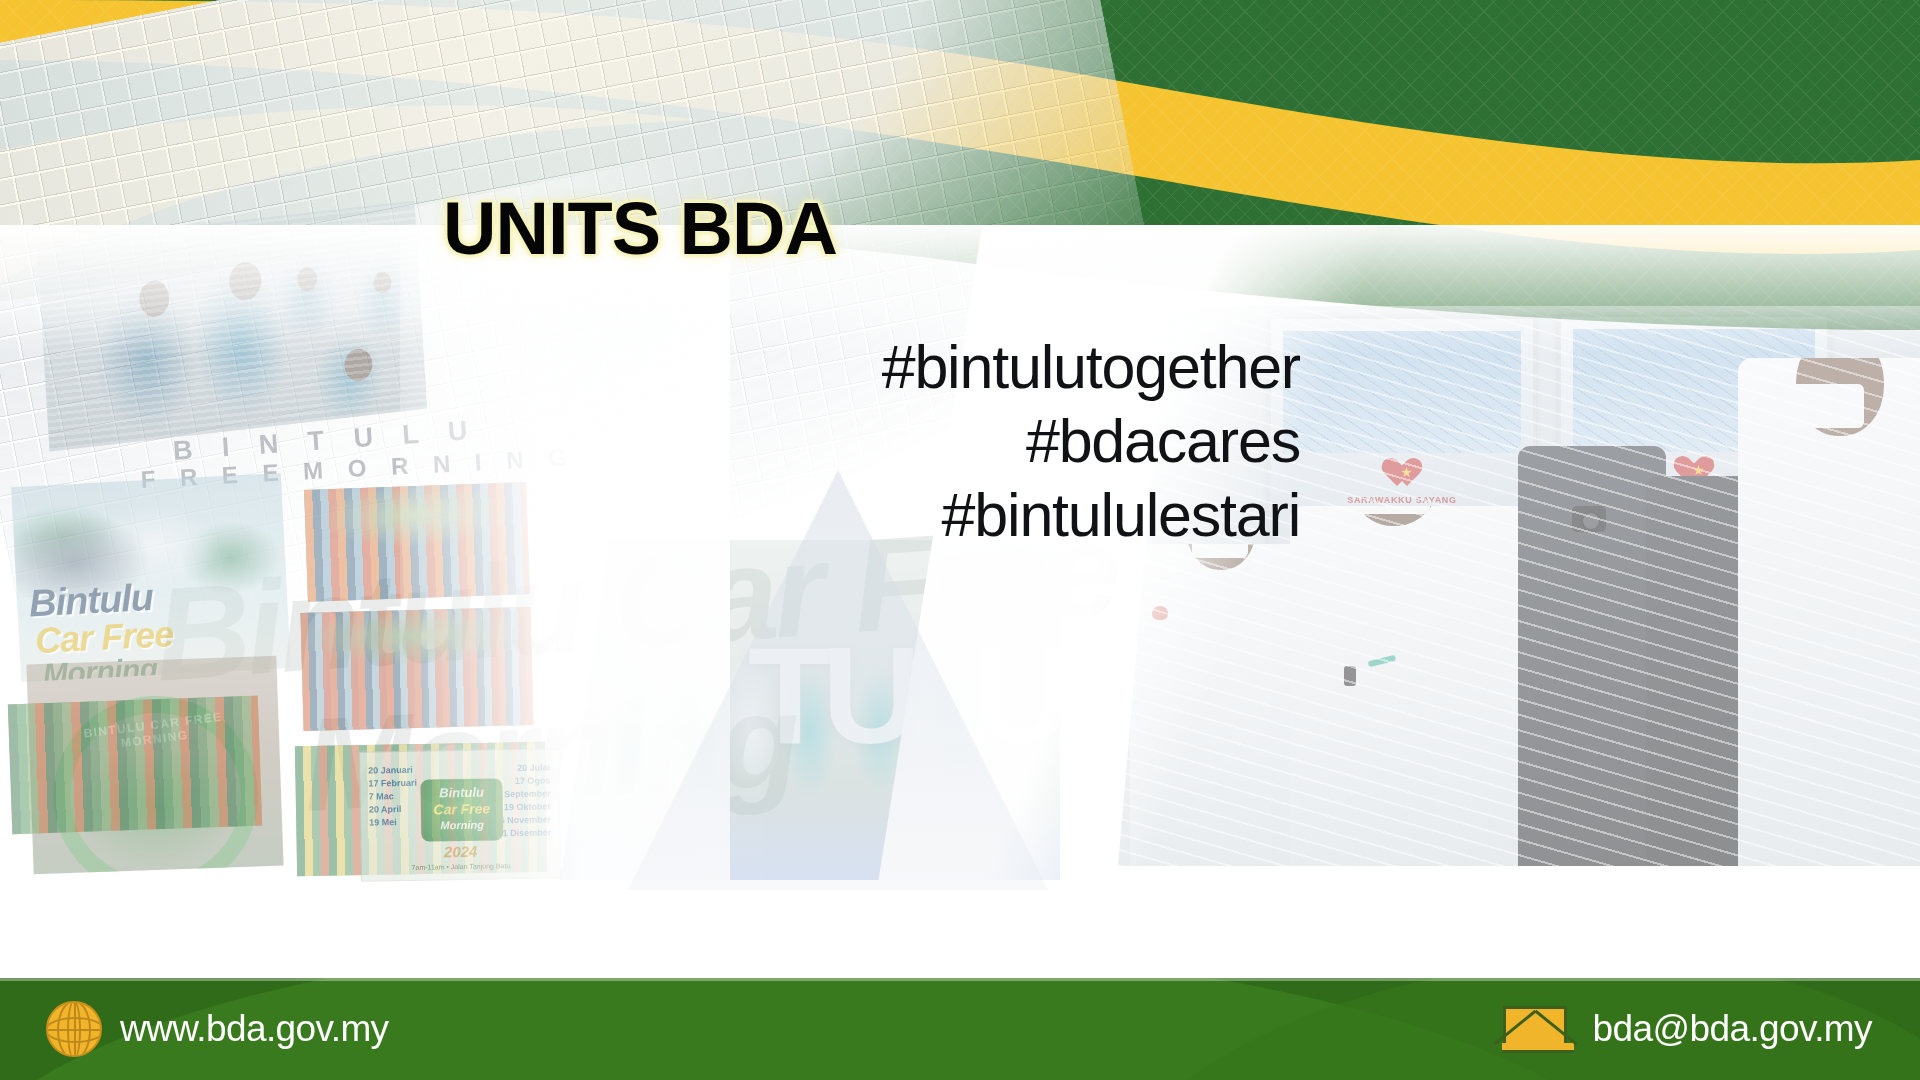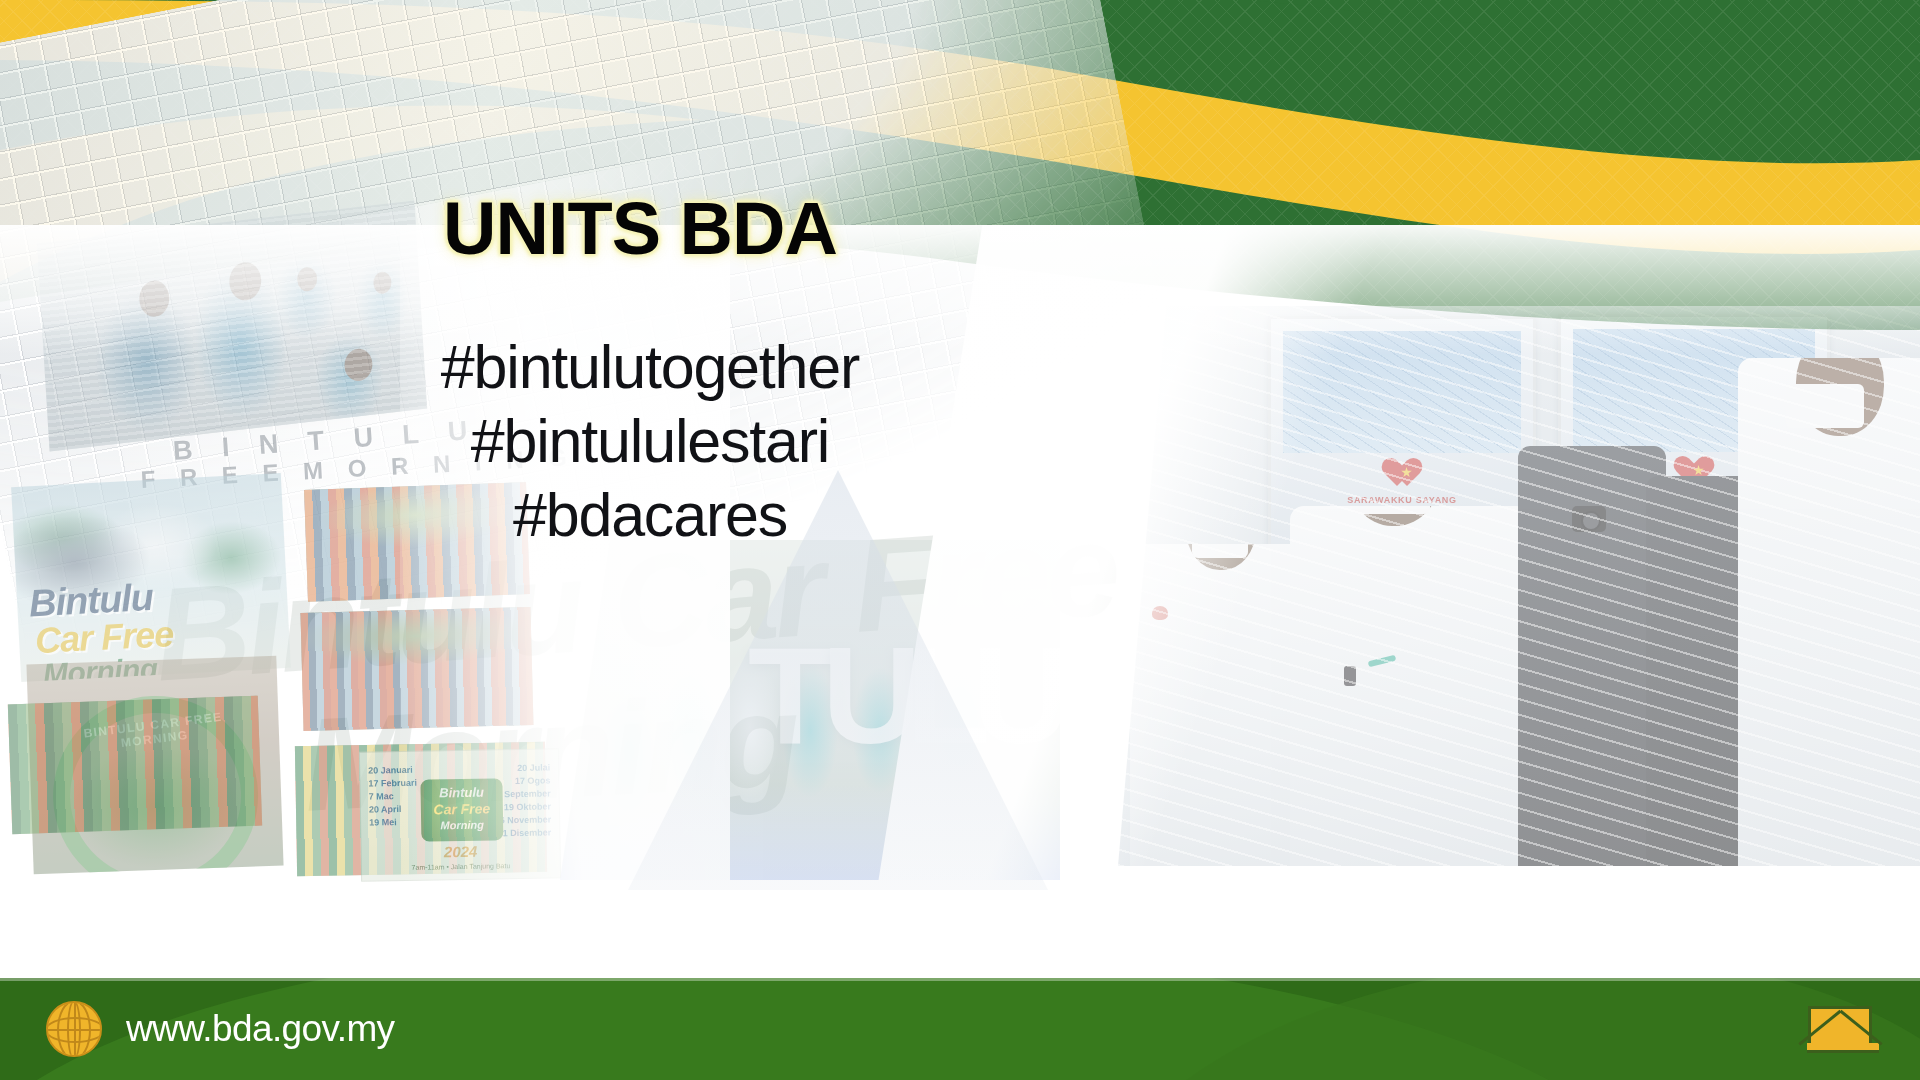--- a/index.html
+++ b/index.html
@@ -447,21 +447,21 @@
     z-index: 40;
     text-shadow:
       0 0 2px #f6f3b8, 0 0 5px #f4f0a6,
       2px 2px 3px #f7f5c4, -2px 2px 3px #f7f5c4,
       2px -2px 3px #f7f5c4, -2px -2px 3px #f7f5c4,
       0 0 14px rgba(245,240,160,.9);
   }
   .tags {
     position:absolute; left: 0; top: 330px;
     width: 1300px;
-    text-align:center;
+    text-align:right;
     z-index: 40;
   }
   .tag {
     font-size: 61px; font-weight: 500;
     letter-spacing: -1.2px;
     line-height: 74px;
     color: #111216;
     white-space: nowrap;
   }
 
@@ -486,21 +486,21 @@
     background: #37761d;
     border-radius: 60% 48% 0 0 / 100% 100% 0 0;
     opacity: .7;
   }
   .footer-top-edge {
     position:absolute; left:0; top:0; width: 1920px; height: 3px;
     background: rgba(255,255,255,.35);
   }
   .footer-left {
     position:absolute; left: 46px; top: 0; height: 102px;
-    display:flex; align-items:center; gap: 24px;
+    display:flex; align-items:center; gap: 18px;
     z-index: 3;
   }
   .footer-right {
     position:absolute; right: 48px; top: 0; height: 102px;
     display:flex; align-items:center; gap: 26px;
     z-index: 3;
   }
   .footer-text {
     font-size: 37px; color: #ffffff; font-weight: 400;
     letter-spacing: -.6px;
@@ -703,38 +703,39 @@
 
   <div class="veil-right"></div>
   <div class="veil-left"></div>
   <div class="veil-top"></div>
   <div class="tri-glow"></div>
 
   <div class="headline">UNITS BDA</div>
 
   <div class="tags">
     <div class="tag">#bintulutogether</div>
+    <div class="tag">#bdacares</div>
     <div class="tag">#bintululestari</div>
-    <div class="tag">#bdacares</div>
   </div>
 
   <div class="footer">
     <div class="swoop"></div>
     <div class="swoop2"></div>
     <div class="footer-top-edge"></div>
 
     <div class="footer-left">
       <div class="globe">
         <div class="m1"></div>
         <div class="m2"></div>
         <div class="m3"></div>
       </div>
       <span class="footer-text">www.bda.gov.my</span>
     </div>
 
     <div class="footer-right">
       <div class="envelope">
         <div class="mask-bot"></div>
       </div>
+      <span class="footer-text">bda@bda.gov.my</span>
     </div>
   </div>
 
 </div>
 
 </body></html>

